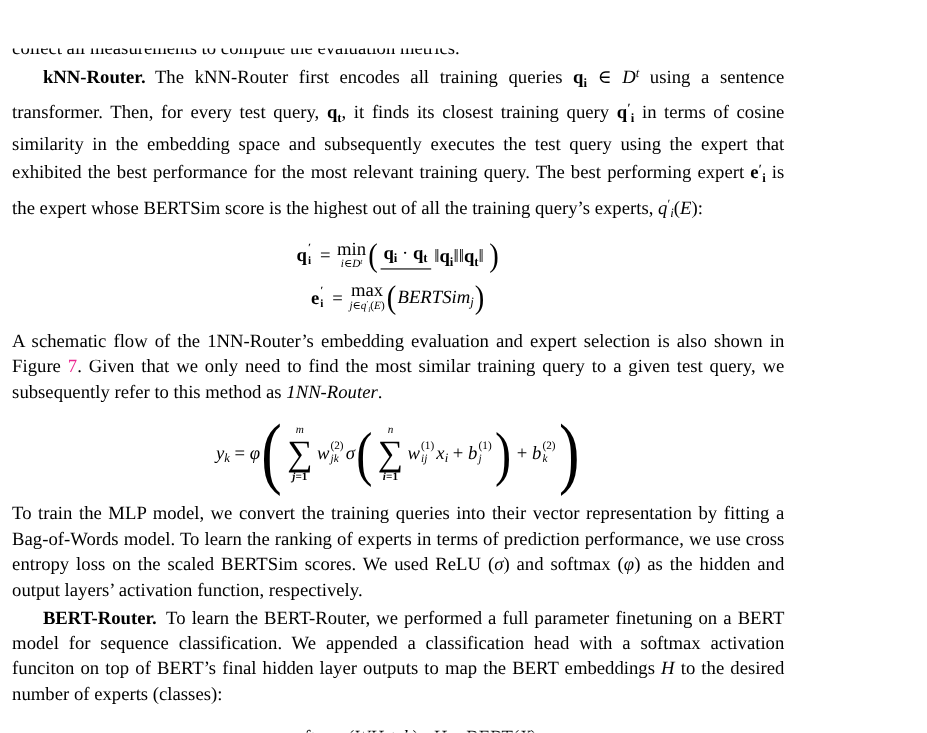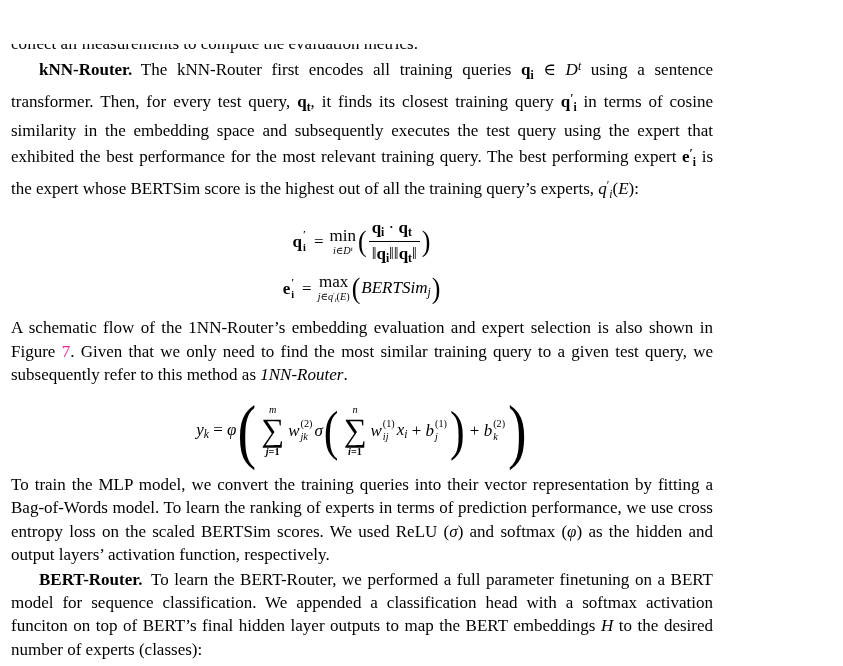--- a/index.html
+++ b/index.html
@@ -25,21 +25,21 @@
   .s-mi { font-style:italic; }
   .s-mb { font-weight:bold; }
   .s-link { color:var(--link-color,#ec2690); }
   .p-sub { font-size:68%; vertical-align:-0.3em; }
   .p-sup { font-size:68%; vertical-align:0.45em; }
 
   
   .equation { display:flex; justify-content:center; align-items:center; }
   .atom { white-space:pre; }
   .rel { margin:0 6px; }
-  .frac { display:inline-flex; flex-direction:column; margin:0 1px; }
+  .frac { display:inline-flex; flex-direction:row; align-items:center; margin:0 1px; }
   .frac .num { padding:0 3px 2px; border-bottom:1px solid #000; }
   .frac .den { padding:2px 3px 0; }
   .limop { display:inline-flex; flex-direction:column; align-items:center; margin-right:1px; }
   .limop-op { line-height:1.05; }
   .limop-under { font-size:60%; line-height:1.15; white-space:pre; }
   .supsub { display:inline-flex; flex-direction:column; align-items:flex-start;
             font-size:60%; line-height:1.2; margin:0 2px 0 1px; }
   .ss-row { display:block; white-space:pre; }
   .sum { display:inline-flex; flex-direction:column; align-items:center; margin:0 4px; }
   .sum-above { font-size:60%; line-height:1.1; }

